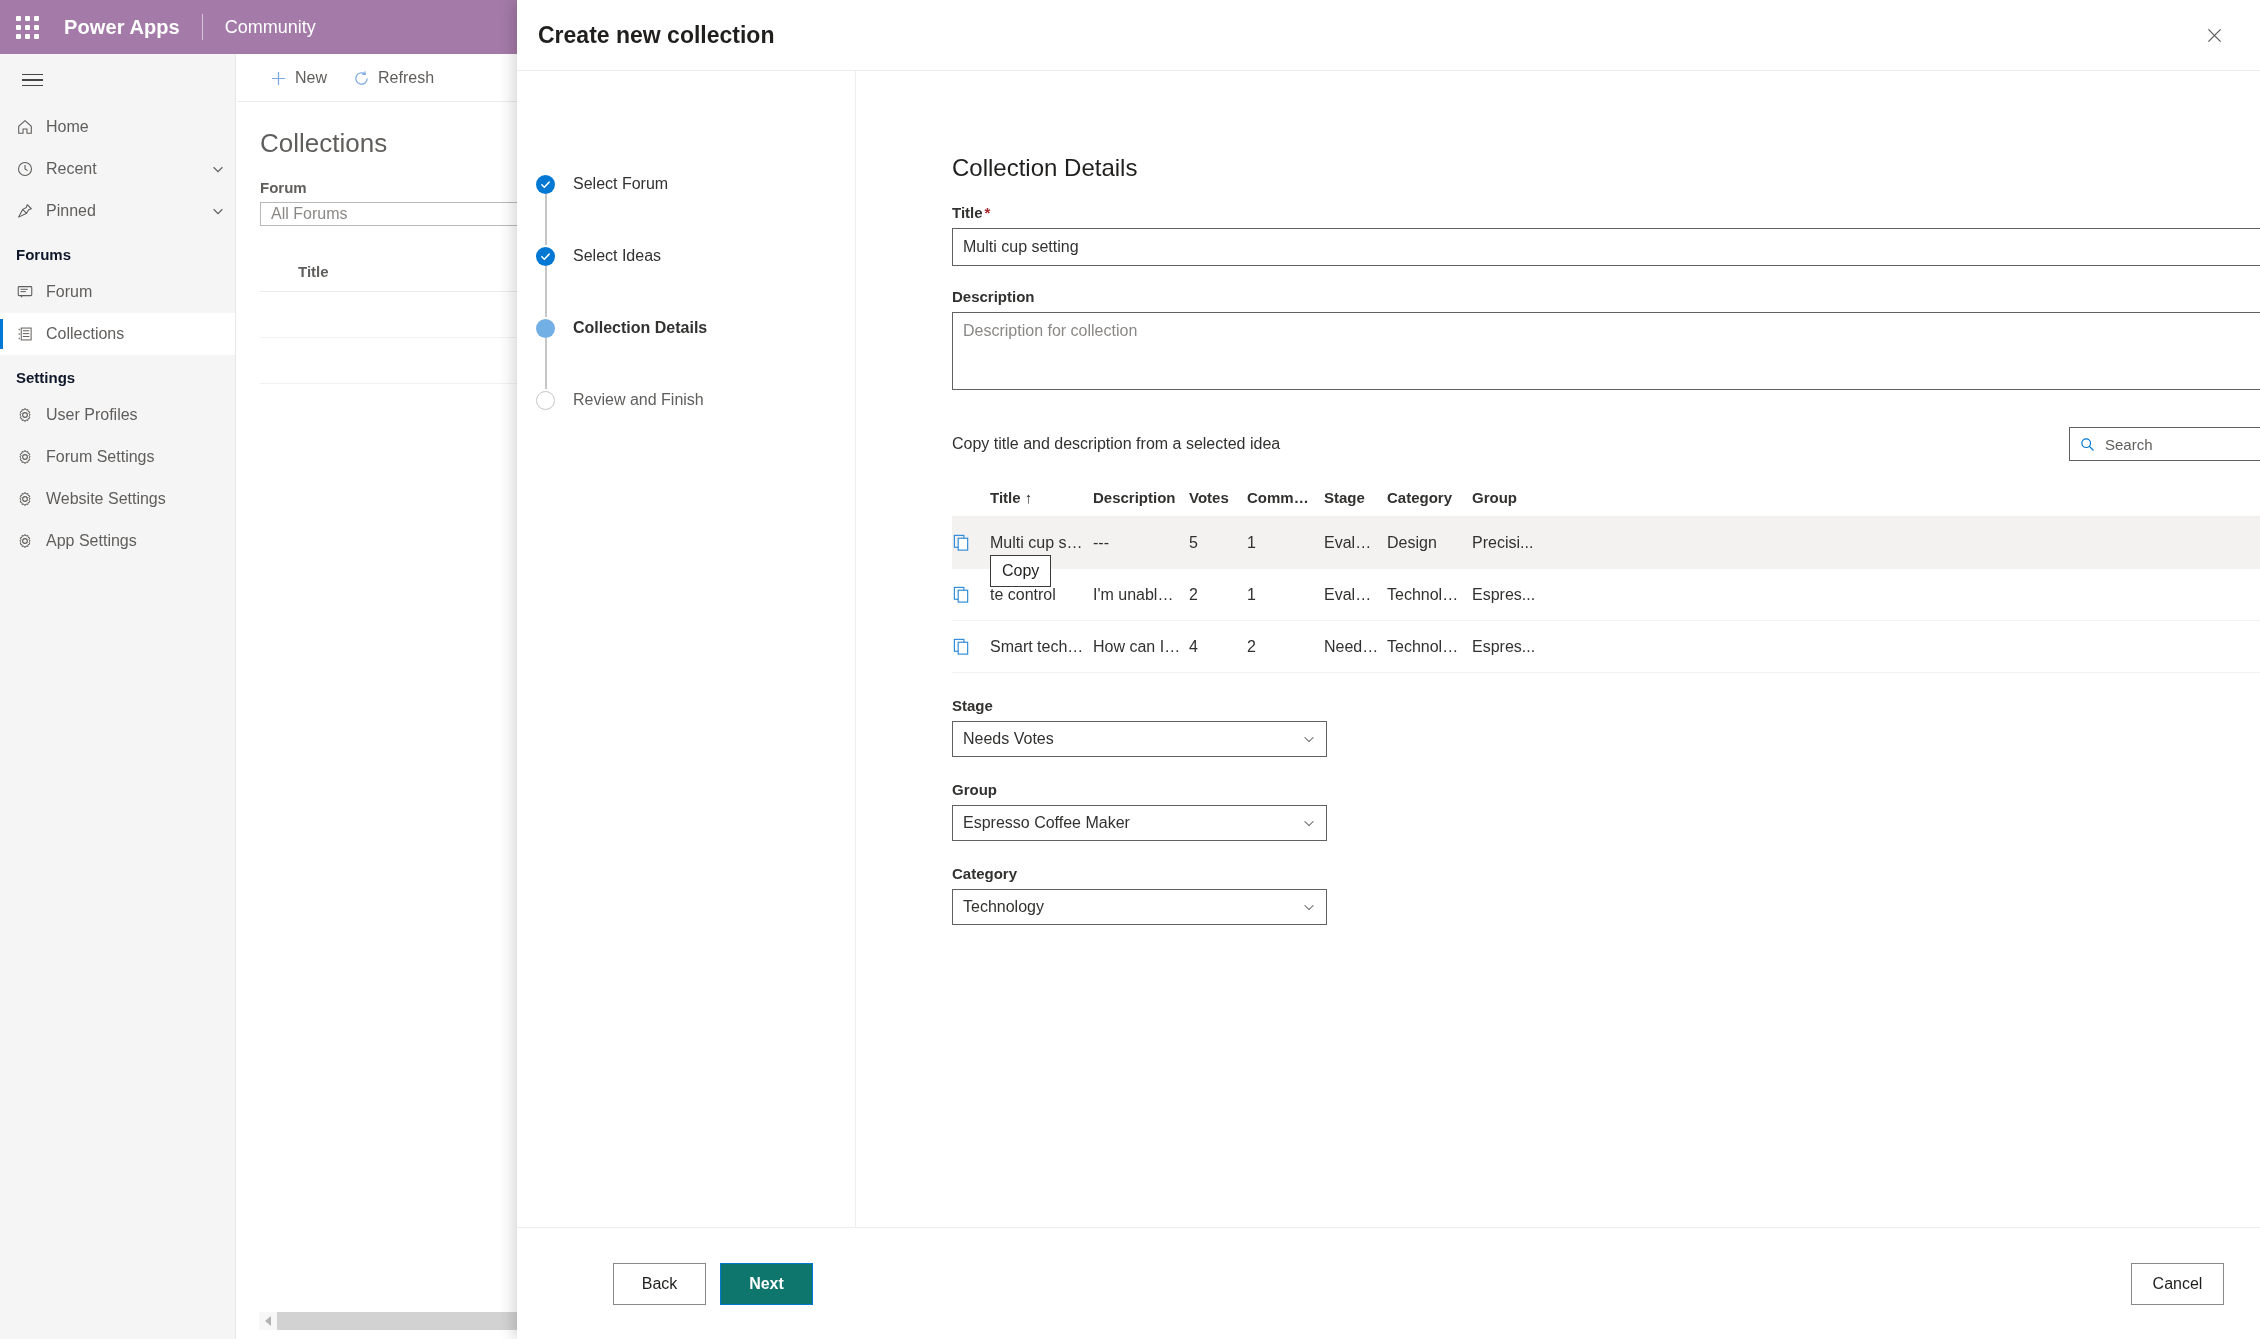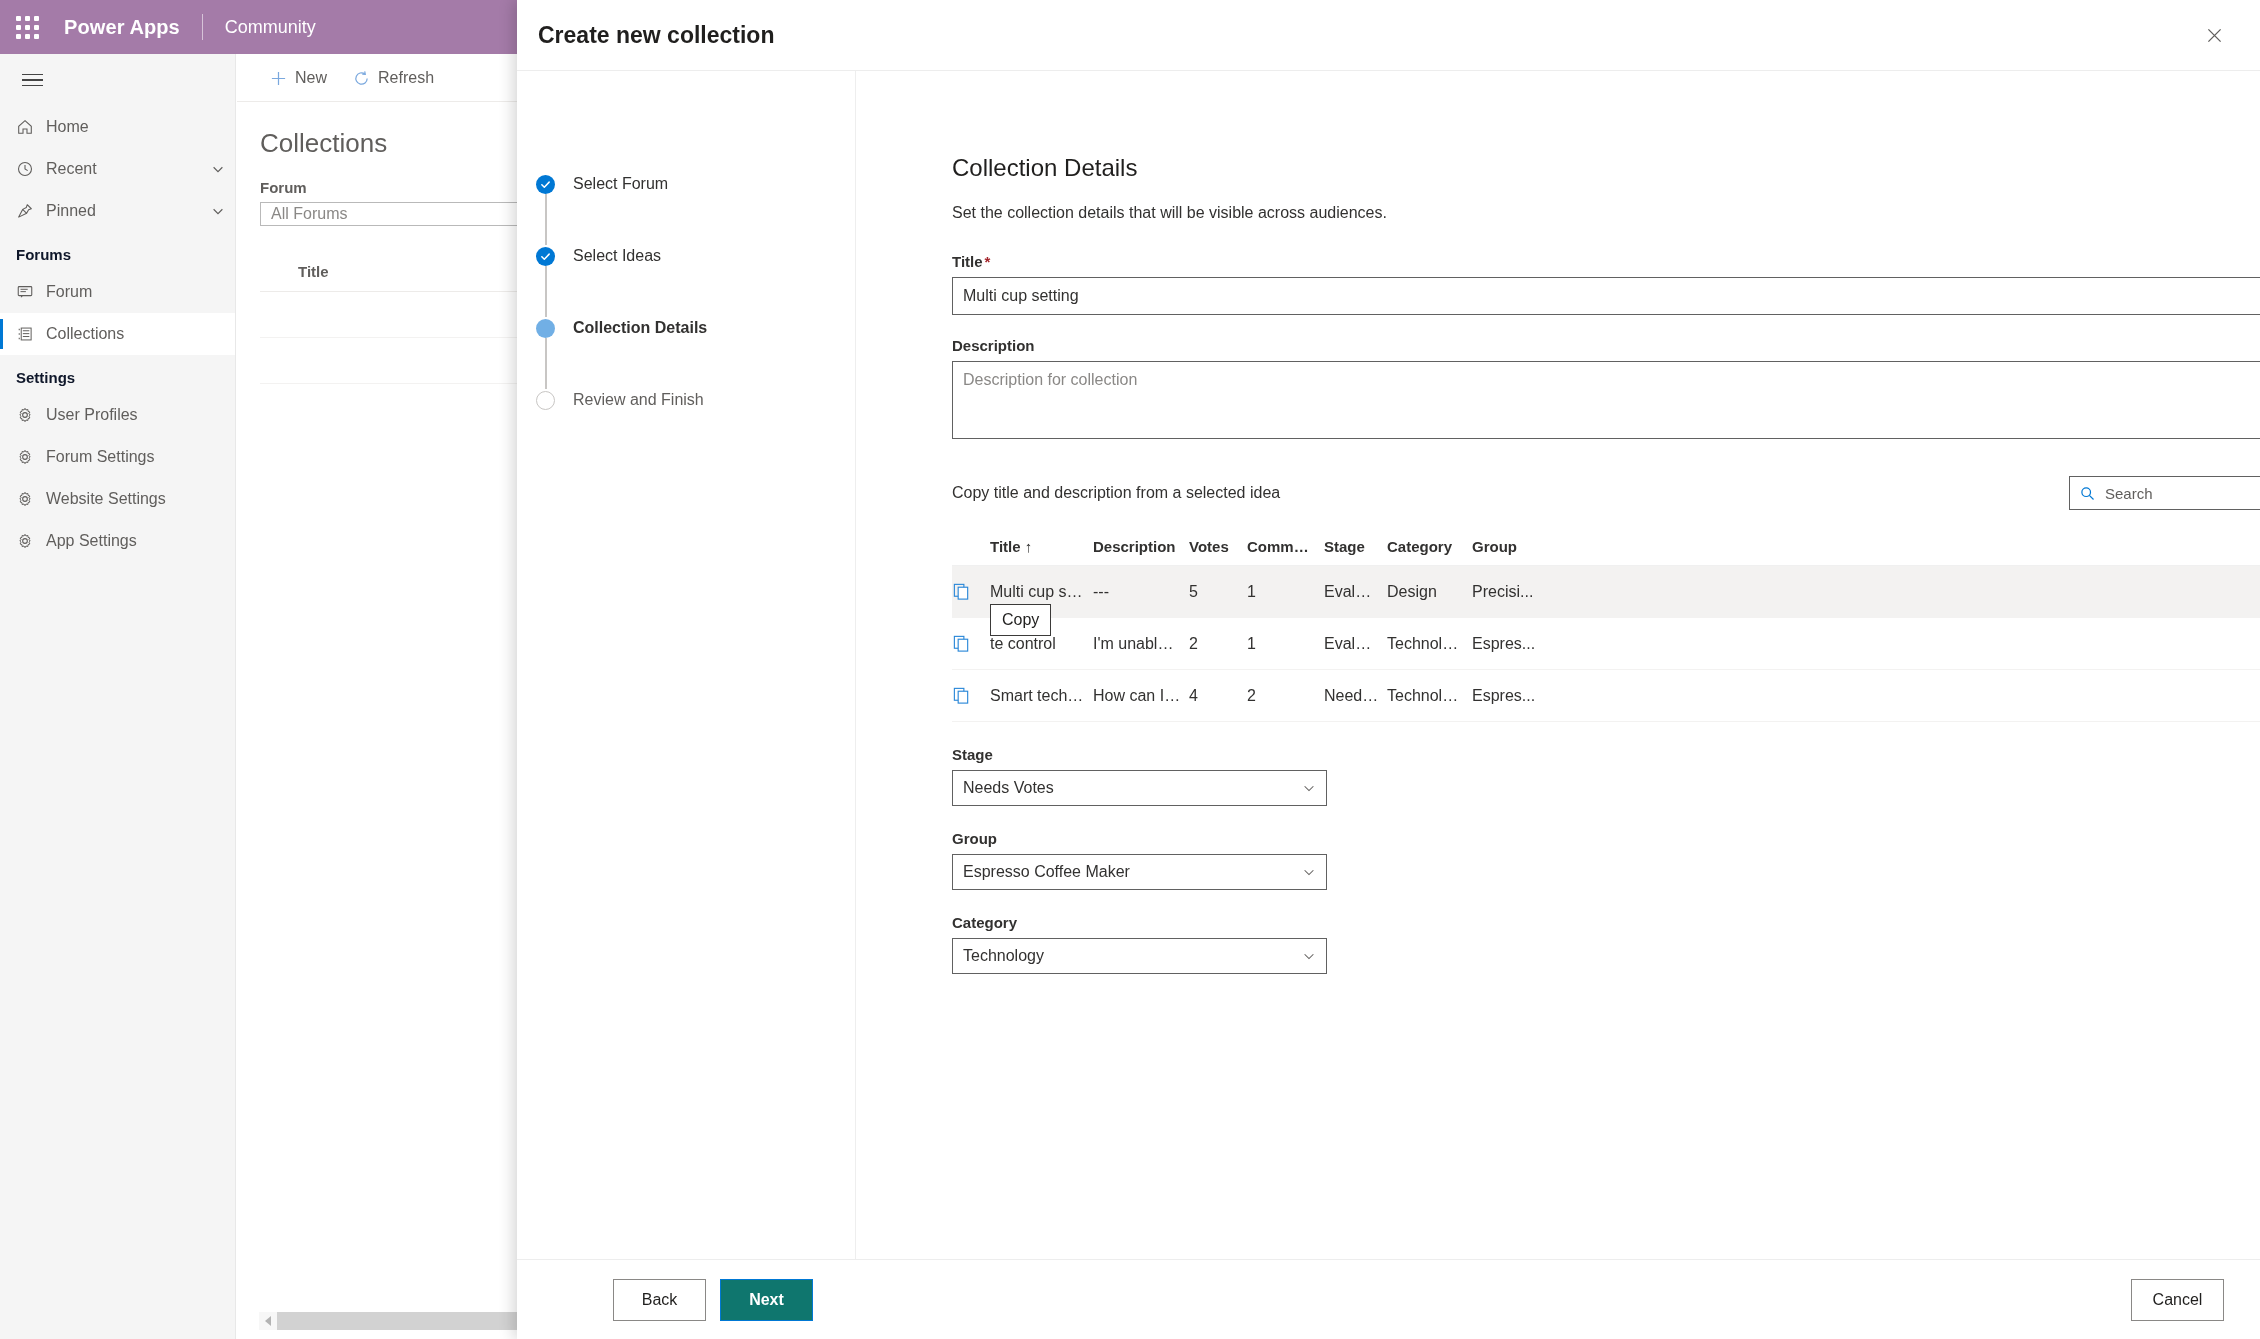--- a/index.html
+++ b/index.html
@@ -243,21 +243,21 @@
   .dd {
     width: 375px; height: 36px; border: 1px solid #616161; background: #fff;
     display: flex; align-items: center; padding: 0 10px;
     font-size: 16px; color: #323130; cursor: pointer;
   }
   .dd .dd-val { flex: 1; overflow: hidden; white-space: nowrap; text-overflow: ellipsis; }
   .dd .dd-chev { color: #605e5c; display: flex; align-items: center; }
 
   
   #dlg-footer {
-    flex: 0 0 auto; height: 80px; border-top: 1px solid #ededed;
+    flex: 0 0 auto; height: 112px; border-top: 1px solid #ededed;
     display: flex; align-items: center; padding: 0 36px 0 96px;
   }
   .btn {
     height: 42px; min-width: 93px; padding: 0 18px;
     font-size: 16px; font-family: "Liberation Sans", sans-serif;
     border: 1px solid #8a8886; background: #ffffff; color: #201f1e;
     cursor: pointer; display: inline-flex; align-items: center; justify-content: center;
   }
   .btn.primary { background: #0f766e; border-color: #0078d4; color: #ffffff; font-weight: bold; }
   #btn-next { margin-left: 14px; }
@@ -480,21 +480,20 @@
       </div>
       <div class="step todo">
 
         <div class="dot"></div>
         <div class="slabel">Review and Finish</div>
       </div>
     </div>
 
     <div id="pane">
       <div id="sec-title">Collection Details</div>
-      <div id="sec-sub">Set the collection details that will be visible across audiences.</div>
 
       <div class="field-label">
         <span>Title</span><span class="req">*</span>
       </div>
       <input id="title-input" type="text" value="Multi cup setting" style="">
 
       <div class="gap-22"></div>
 
       <div class="field-label">Description</div>
       <div id="desc-wrap">

